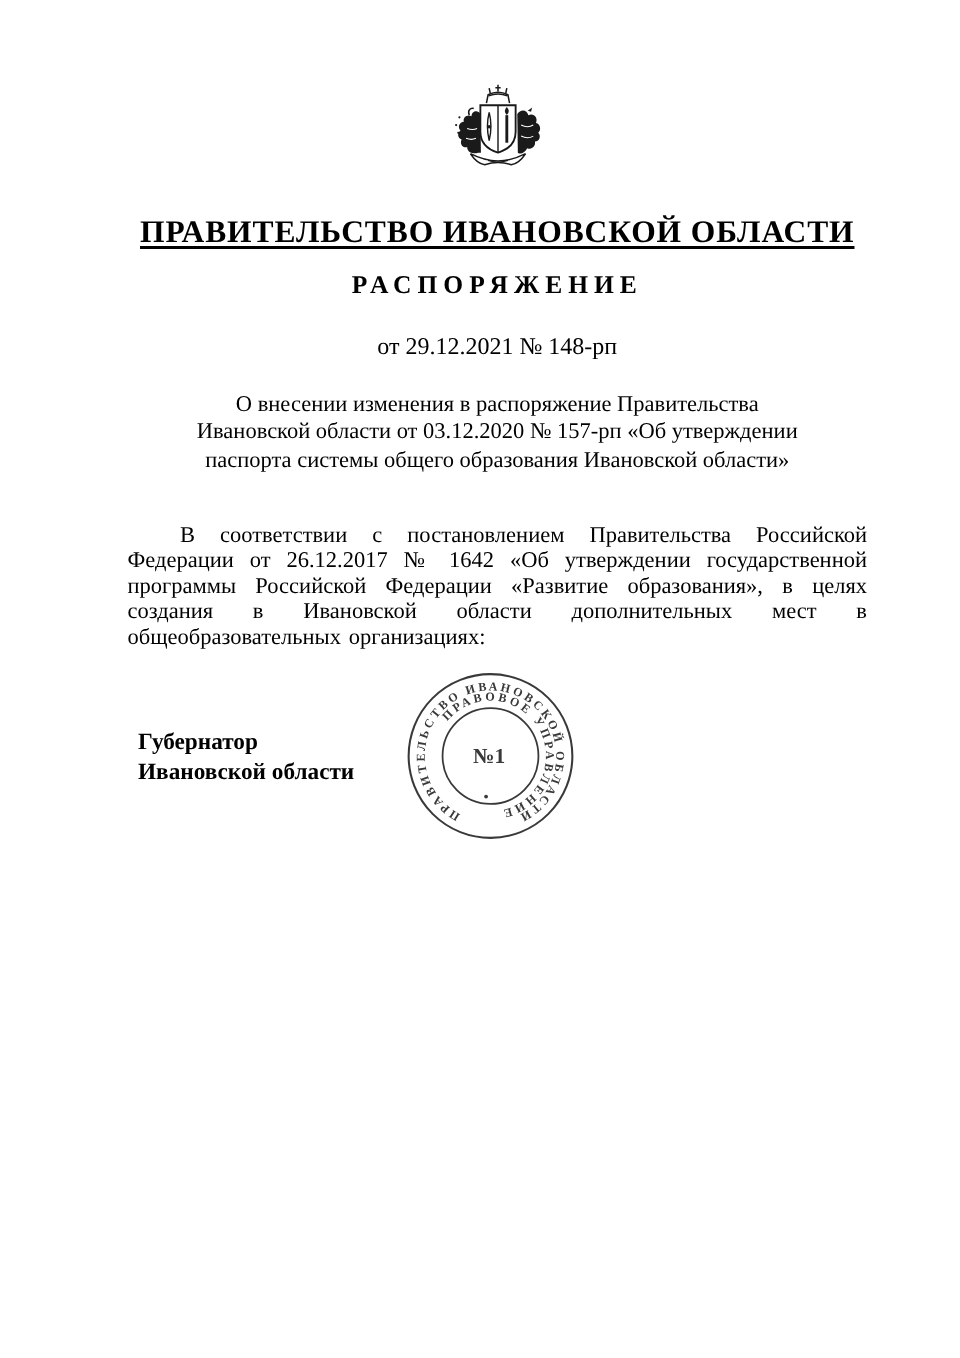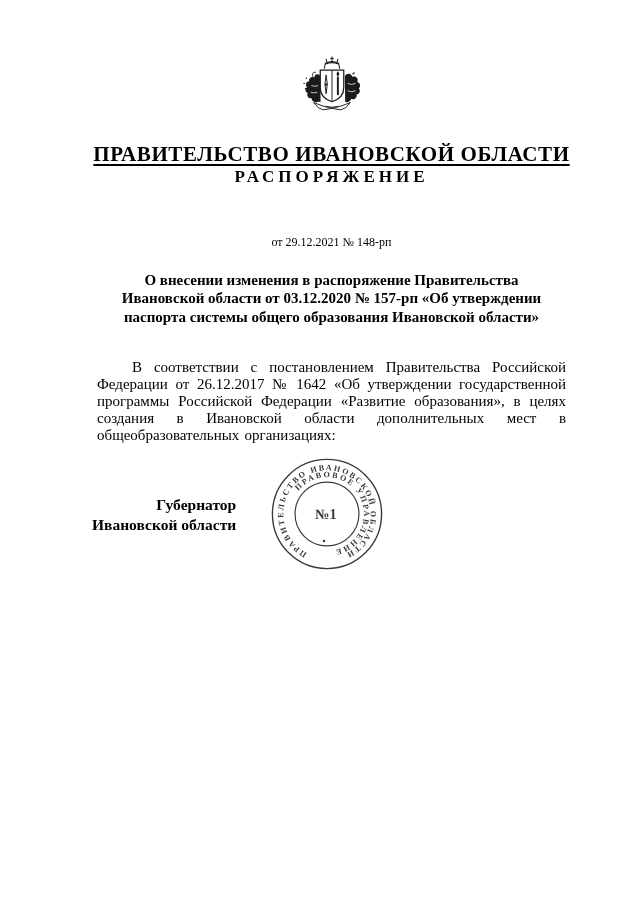--- a/index.html
+++ b/index.html
@@ -23,58 +23,59 @@
   .org-name {
     margin-top: 14px;
     text-align: center;
     font-weight: bold;
     font-size: 21px;
     letter-spacing: 0.6px;
     text-decoration: underline;
     text-underline-offset: 3px;
   }
   .doc-type {
+    margin-top: 13px;
     text-align: center;
     font-weight: bold;
     font-size: 17px;
     letter-spacing: 4px;
   }
   .date-block {
-    margin-top: 47px;
+    margin-top: 24px;
     text-align: center;
-    font-size: 12px;
+    font-size: 16px;
     line-height: 16.5px;
   }
   .doc-title {
     margin-top: 20px;
     text-align: center;
-    font-weight: bold;
+    font-weight: normal;
     font-size: 15px;
     line-height: 18.5px;
     white-space: pre-line;
   }
   .body-text { margin-top: 33px; }
   .body-text p {
-    margin: 12px;
+    margin: 0;
     font-size: 15px;
     line-height: 16.9px;
     text-align: justify;
     text-indent: 35px;
     word-spacing: 1.5px;
   }
   .sig-row {
     position: relative;
     margin-top: 51px;
     display: flex;
     justify-content: space-between;
     align-items: center;
     font-weight: bold;
     font-size: 15.5px;
   }
-  .sig-left { margin-left: 7px; line-height: 20px; white-space: pre-line; text-align: right; }
+  .sig-left { margin-left: 7px; line-height: 20px; white-space: pre-line; }
   .sig-name { line-height: 20px; }
   .stamp-svg {
     position: absolute;
     left: 50%;
     margin-left: -64px;
     top: -40px;
     opacity: 0.93;
   }
   .stamp-text { font-family: "Liberation Serif", "DejaVu Serif", serif; }
 </style>

